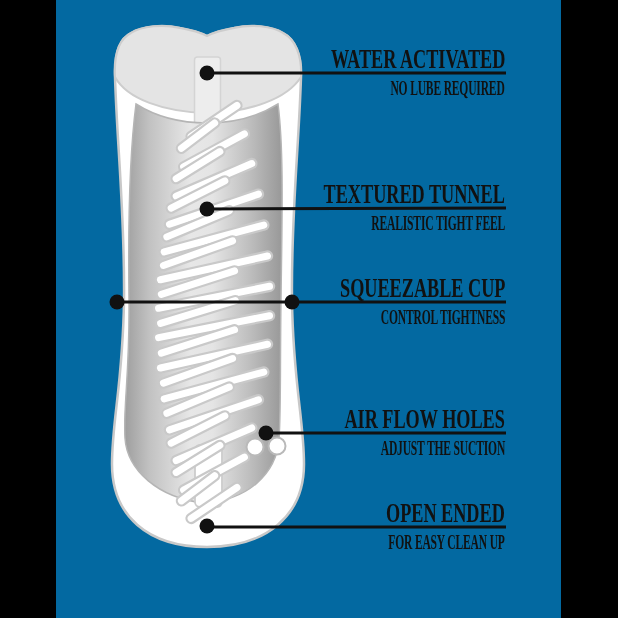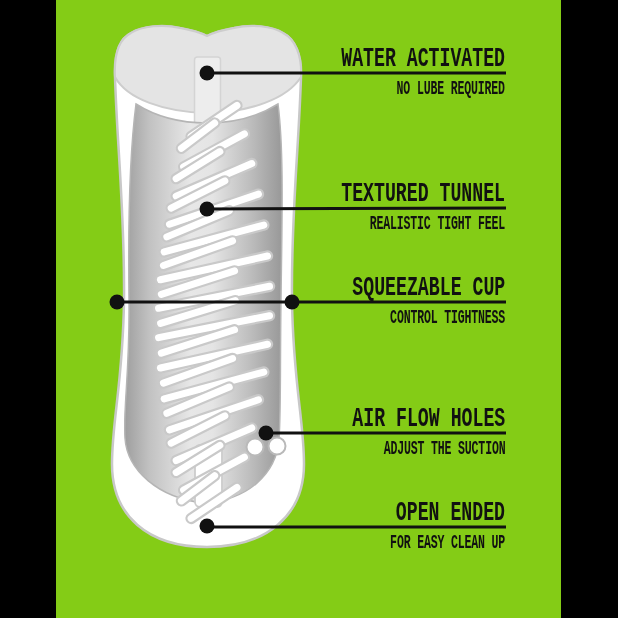--- a/index.html
+++ b/index.html
@@ -1,18 +1,18 @@
 <!DOCTYPE html>
 <html><head>
 <meta charset="utf-8">
 <style>
   html,body{margin:0;padding:0;background:#000;}
   .stage{
-    position:relative;width:618px;height:618px;background:#84cc16;
-    overflow:hidden;font-family:Liberation Mono, monospace;
+    position:relative;width:618px;height:618px;background:#0369a1;
+    overflow:hidden;font-family:Liberation Serif, serif;
   }
   .pillarbox{position:absolute;top:0;height:618px;background:#000;}
   .pillarbox.left{left:0;width:56px;}
   .pillarbox.right{right:0;width:57px;}
   .art{position:absolute;left:0;top:0;width:618px;height:618px;}
   .callout-title{
     position:absolute;right:113px;white-space:nowrap;
     font-weight:bold;font-size:28px;line-height:1;color:#111;
     transform:scaleX(0.65);transform-origin:100% 100%;
     letter-spacing:0px;

